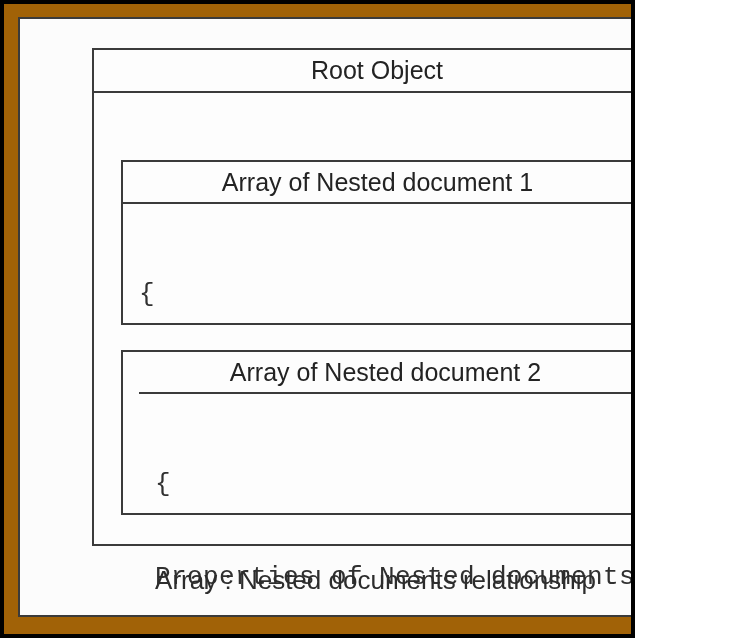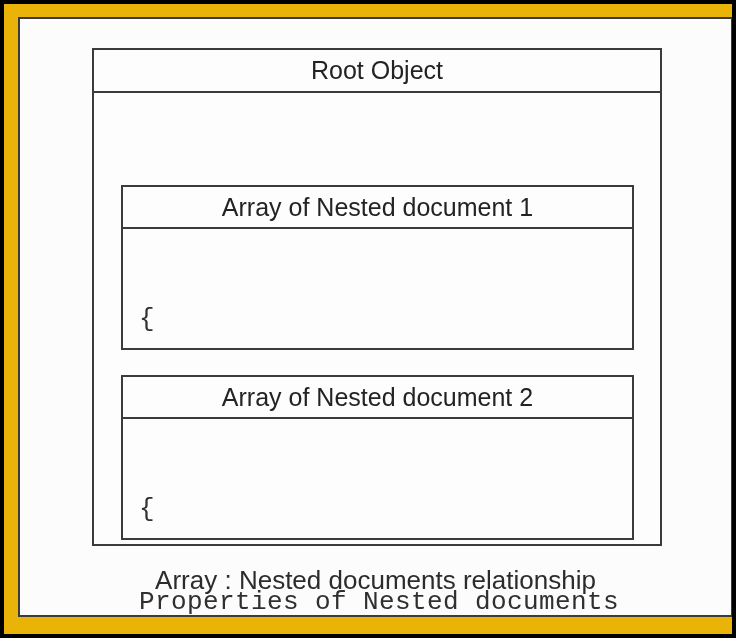--- a/index.html
+++ b/index.html
@@ -2,25 +2,25 @@
 <html><head>
 <meta charset="utf-8">
 <style>
   html, body {
     margin: 0;
     padding: 0;
     background: #ffffff;
   }
   .page {
     position: relative;
-    width: 736px;
+    width: 635px;
     height: 638px;
     box-sizing: border-box;
     border: 4px solid #000000;
-    background: #eab308;
+    background: #a16207;
     font-family: "Liberation Sans", sans-serif;
     overflow: hidden;
   }
   .frame {
     position: absolute;
     left: 14px;
     top: 13px;
     width: 715px;
     height: 600px;
     box-sizing: border-box;
@@ -47,24 +47,23 @@
     color: #232323;
   }
   .nested-box {
     position: absolute;
     left: 27px;
     width: 513px;
     height: 165px;
     box-sizing: border-box;
     border: 2px solid #3b3b3b;
     background: #fdfdfd;
-    margin-top: 25px;
   }
   .nested-1 { top: 110px; }
-  .nested-2 { top: 300px; }
+  .nested-2 { top: 300px; padding-left: 16px; }
   .nested-header {
     height: 40px;
     border-bottom: 2px solid #3b3b3b;
     display: flex;
     align-items: center;
     justify-content: center;
     font-size: 25px;
     color: #232323;
   }
   .code-area {

